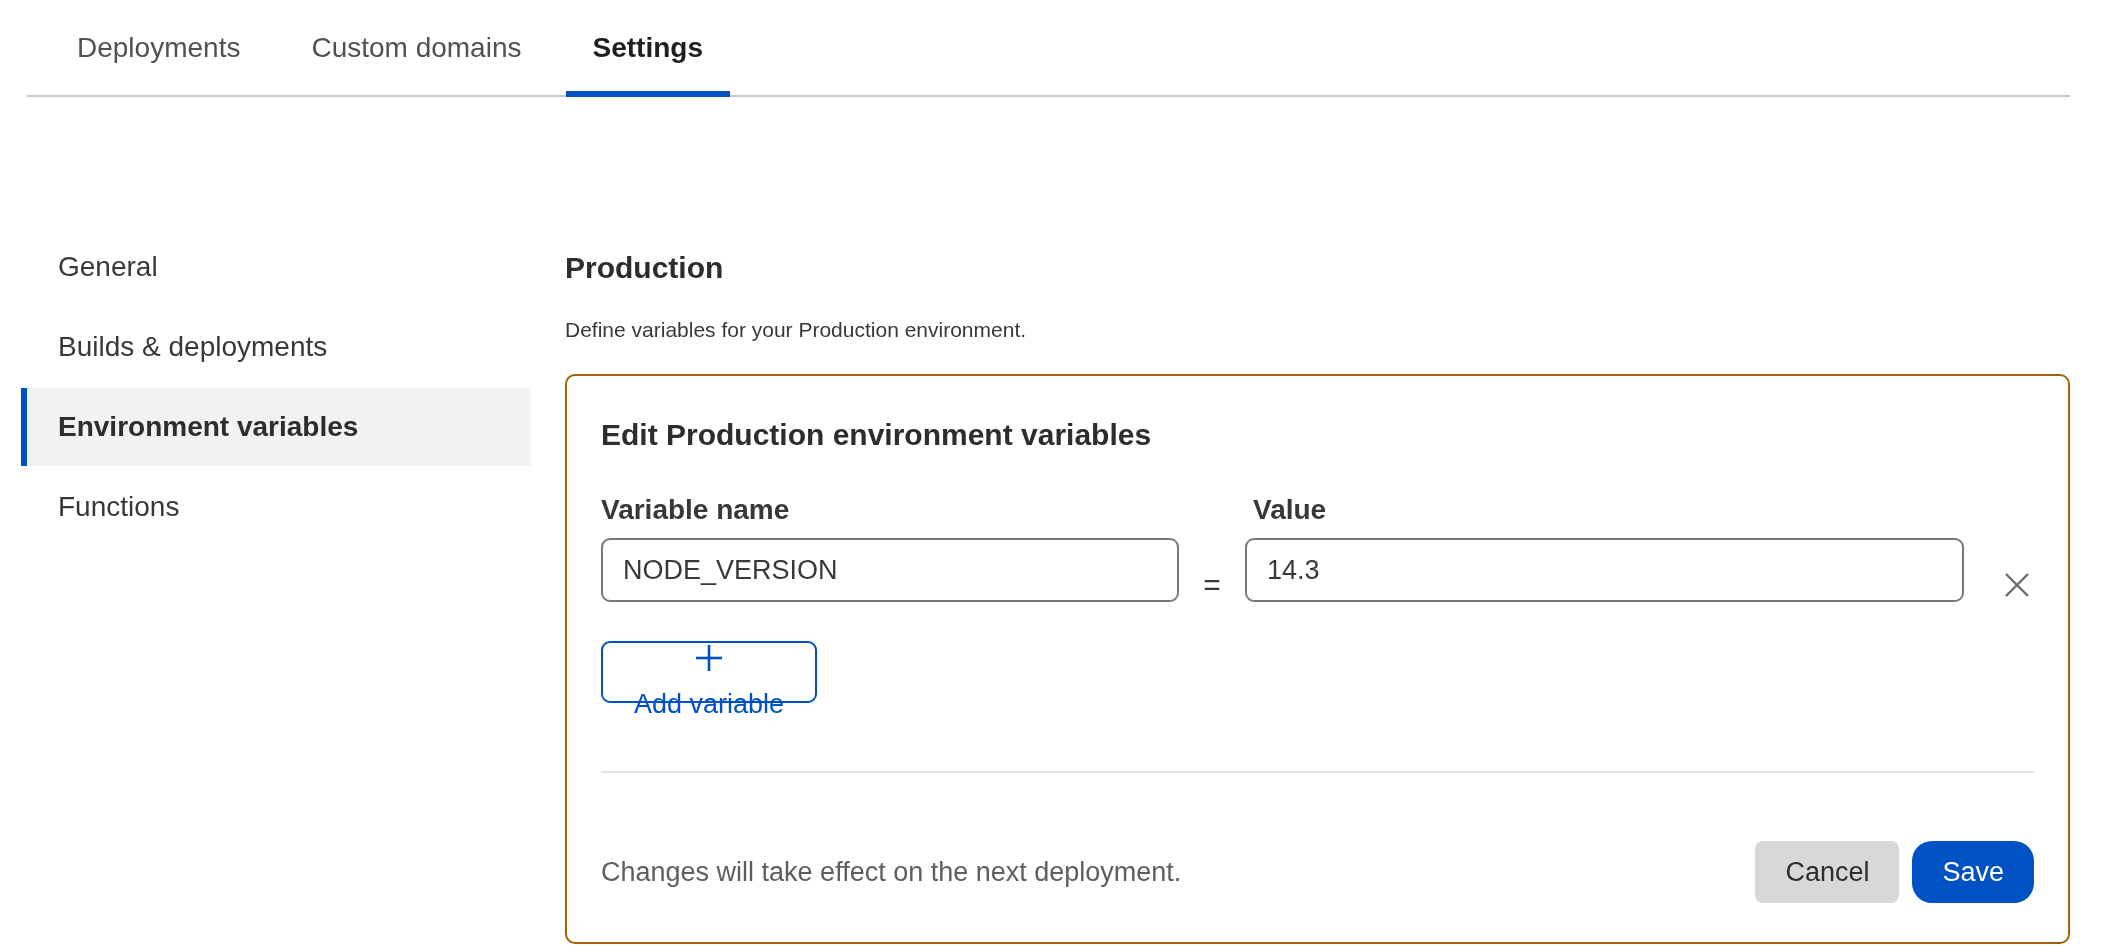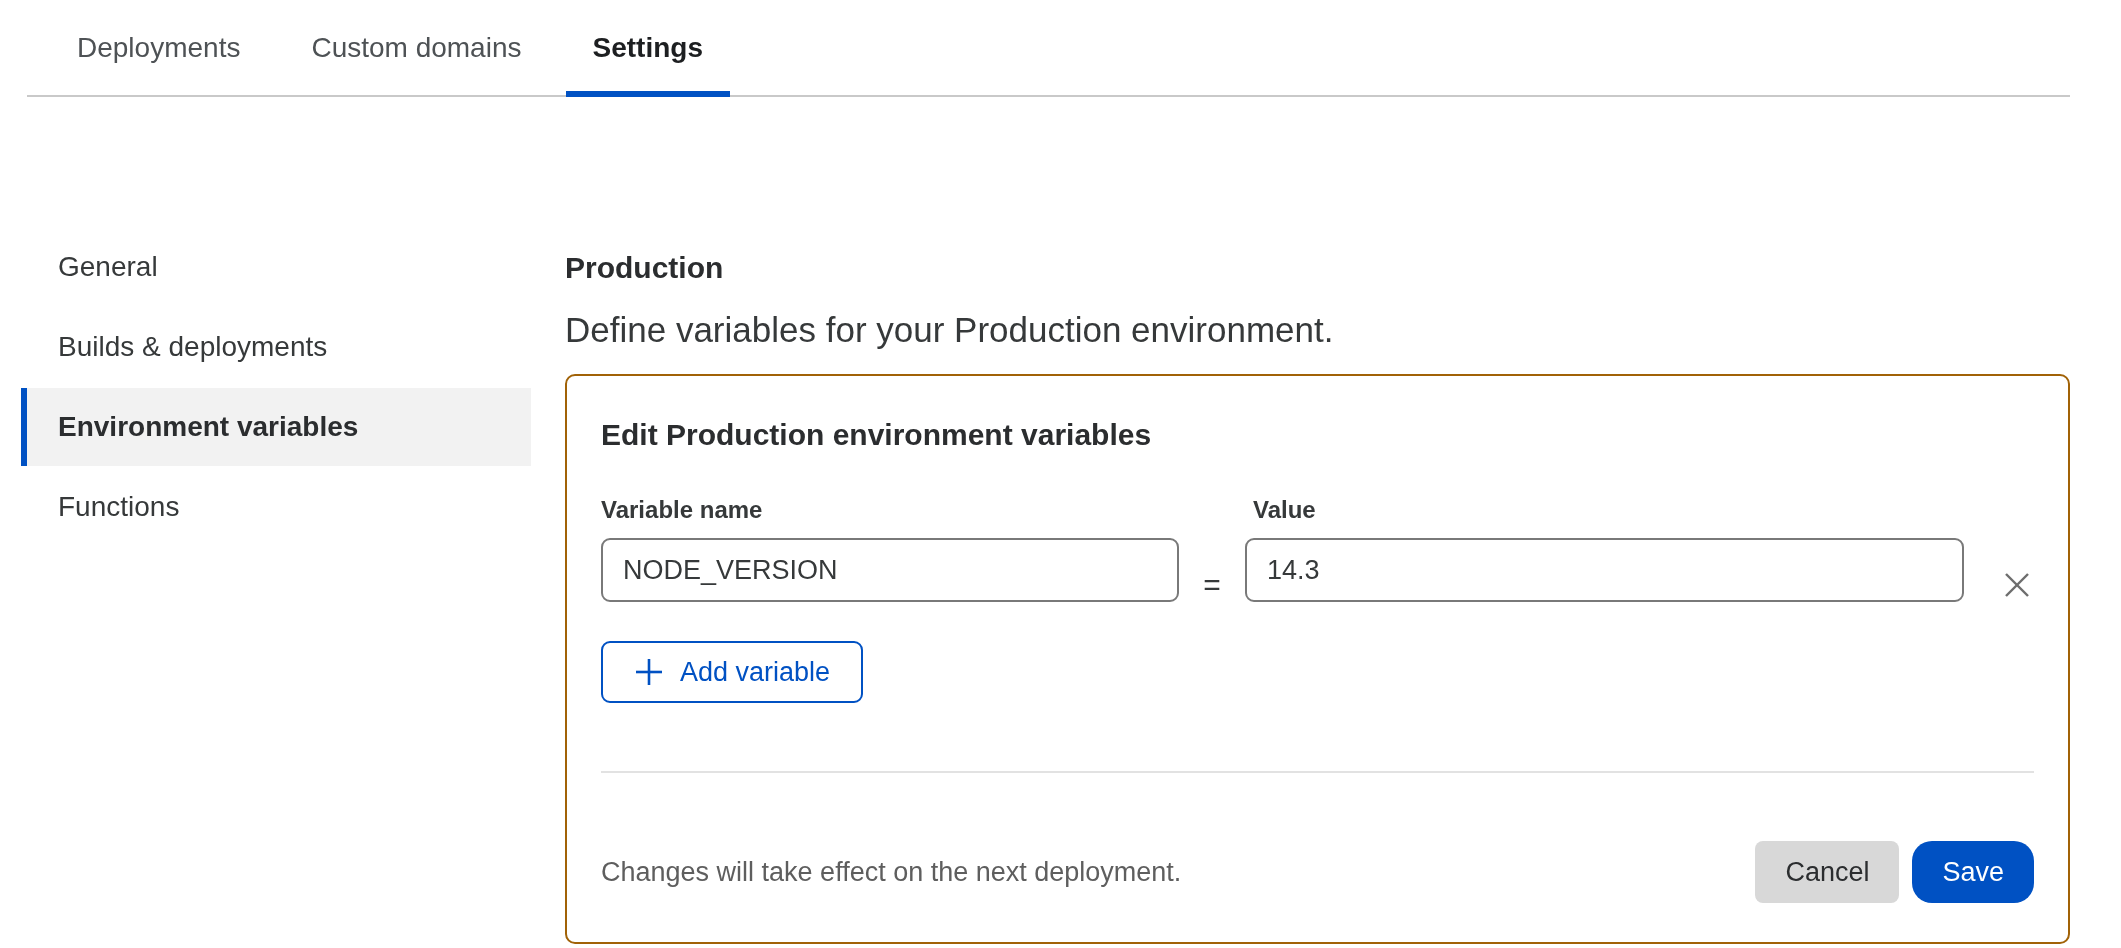--- a/index.html
+++ b/index.html
@@ -21,47 +21,47 @@
 
   .sidebar { flex:none; width:510px; margin-left:21px; display:flex;
              flex-direction:column; gap:2px; }
   .nav-item { height:78px; display:flex; align-items:center; padding-left:37px;
               font-size:28px; color:#36393a; cursor:pointer; white-space:nowrap; }
   .nav-item.active { background:#f2f2f2; border-left:6px solid #0051c3;
                      padding-left:31px; font-weight:700; color:#2b2d2f; }
 
   .main { margin-left:34px; width:1505px; }
   .page-title { margin-top:22px; font-size:30px; line-height:35px; font-weight:700; color:#2b2d2f; }
-  .page-sub { margin-top:29px; font-size:35px; line-height:31px; color:#36393a; }
+  .page-sub { margin-top:29px; font-size:21px; line-height:31px; color:#36393a; }
 
   
   .card { margin-top:29px; width:1505px; border:2px solid #a16207; border-radius:10px;
           background:#ffffff; padding:42px 34px 39px 34px; }
   .card-title { font-size:30px; line-height:34px; font-weight:700; color:#2b2d2f; }
 
   .labels-row { display:flex; margin-top:44px; }
-  .field-label { font-size:24px; line-height:28px; font-weight:700; color:#36393a; }
+  .field-label { font-size:28px; line-height:28px; font-weight:700; color:#36393a; }
   .label-name { width:578px; }
   .labels-spacer { width:66px; }
   .label-value { padding-left:8px; }
 
   .var-row { display:flex; align-items:flex-end; margin-top:14px; }
   .text-input { height:64px; border:2px solid #797979; border-radius:9px;
                 font-size:27px; color:#36393a; padding:0 20px; background:#fff;
                 font-family:"Liberation Sans", sans-serif; outline:none; }
   .input-name { width:578px; }
   .eq { width:66px; text-align:center; font-size:30px; color:#36393a; }
   .input-value { width:719px; }
   .remove-btn { margin-left:auto; width:34px; height:34px; background:none; border:none;
                 cursor:pointer; display:flex; align-items:center; justify-content:center; }
 
   .add-btn { margin-top:39px; height:62px; display:inline-flex; align-items:center;
              gap:16px; padding:0 31px; background:#ffffff; border:2px solid #0051c3;
              border-radius:9px; color:#0051c3; font-size:27px; cursor:pointer;
-             font-family:"Liberation Sans", sans-serif; }
+             font-family:"Liberation Sans", sans-serif;flex-direction:column; }
 
   .divider { margin-top:68px; border:none; border-top:2px solid #e2e2e2; height:0; }
 
   .card-footer { display:flex; align-items:center; margin-top:68px; }
   .footer-note { font-size:27px; color:#5e5e5e; }
   .footer-actions { margin-left:auto; display:flex; gap:13px; }
   .btn { height:62px; border:none; border-radius:8px; font-size:27px; padding:0 30px;
          cursor:pointer; font-family:"Liberation Sans", sans-serif; }
   .btn-cancel { background:#d8d8d8; color:#2b2d2f; }
   .btn-save { background:#0051c3; color:#ffffff;border-radius:20px; }

